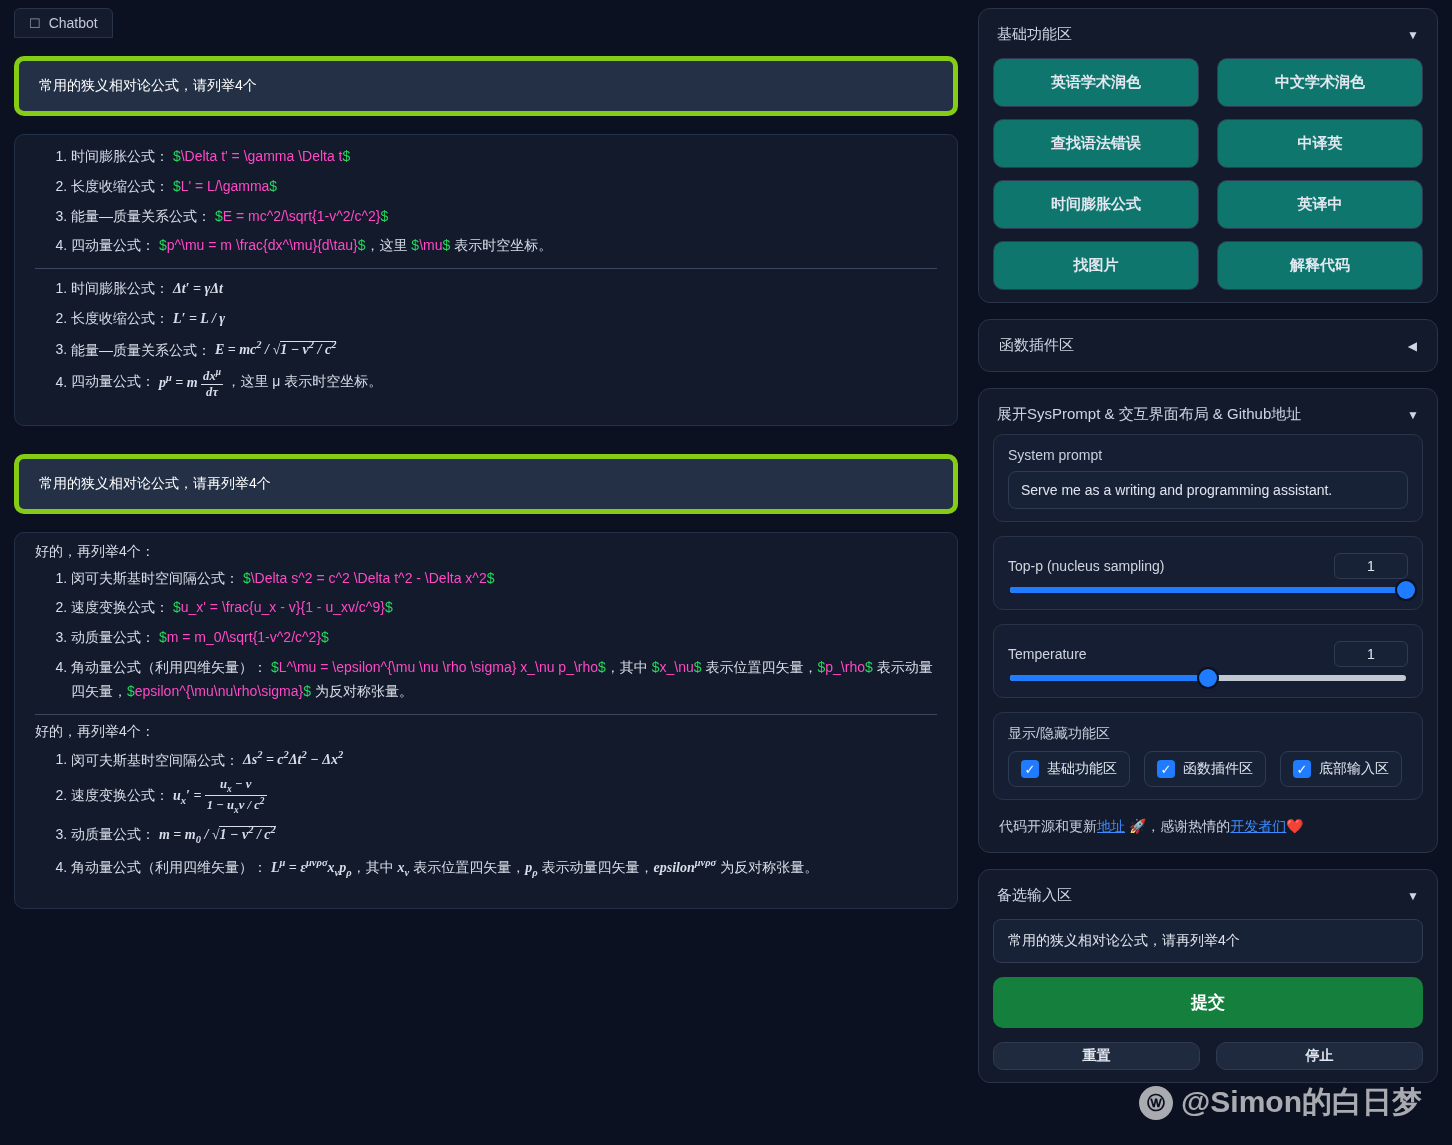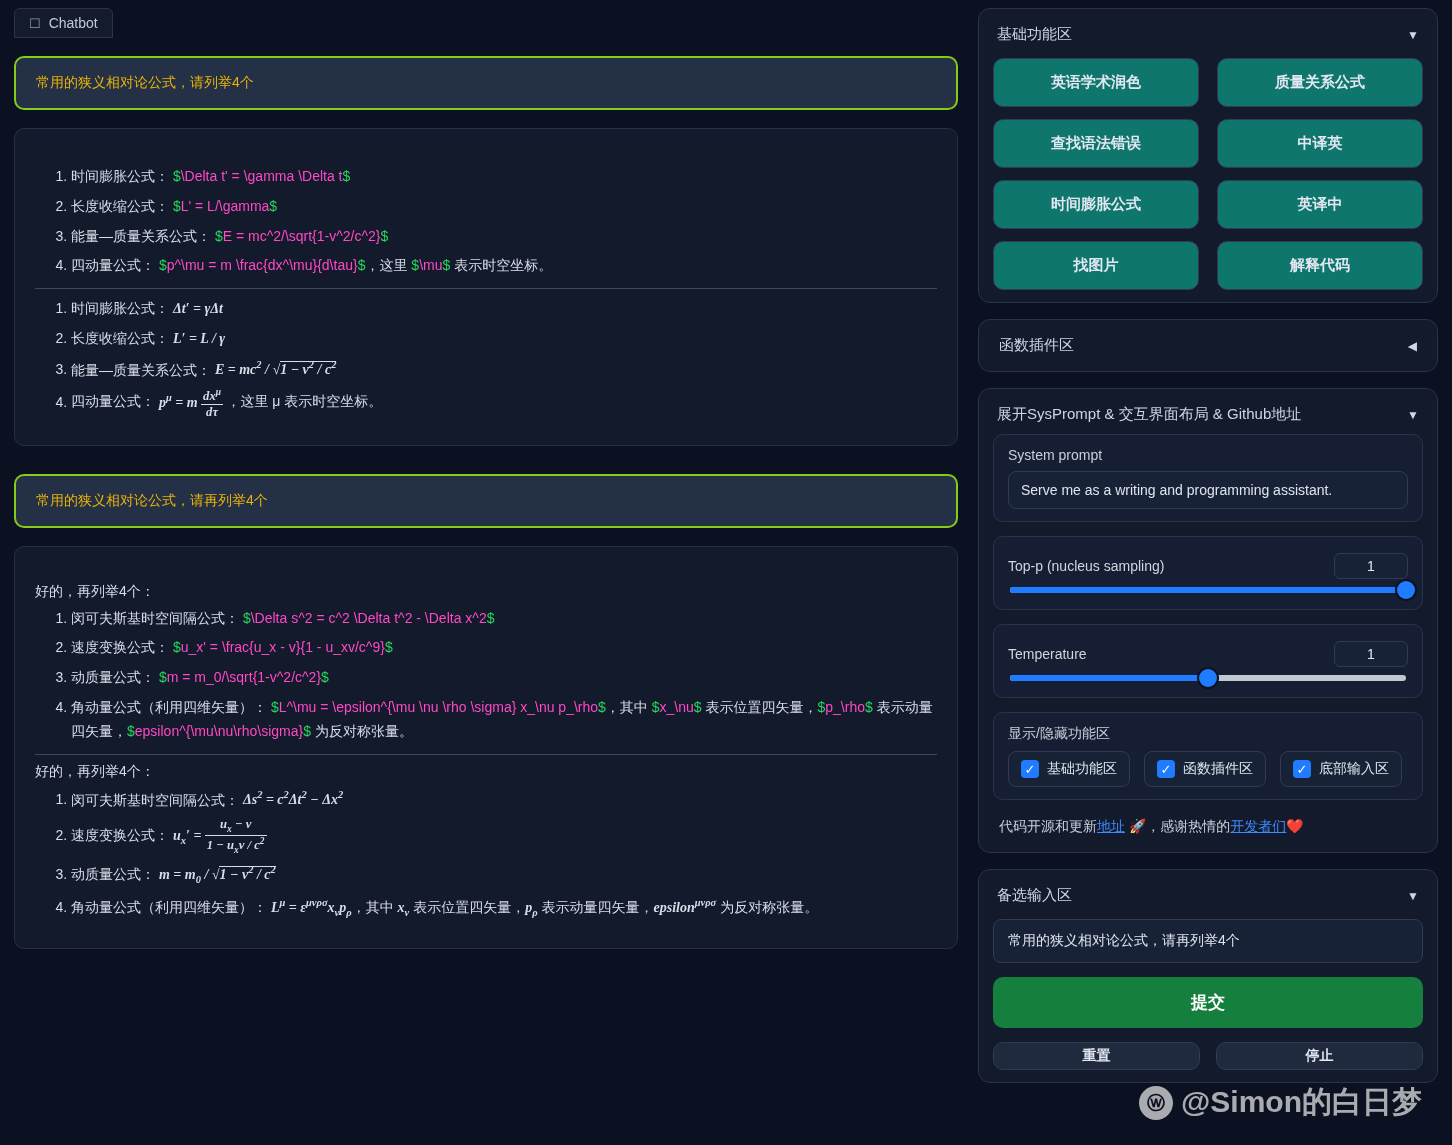--- a/index.html
+++ b/index.html
@@ -27,33 +27,33 @@
     border-radius: 6px 6px 0 0;
     padding: 6px 14px;
     width: fit-content;
     background: #141b2d;
     color: #c3cad6;
   }
   .tab .icon { opacity: .7; font-size: 13px; }
 
   .message {
     background: #233046;
-    border: 2px solid #84cc16;
+    border: 5px solid #84cc16;
     border-radius: 10px;
     padding: 16px 20px;
     margin-top: 18px;
-    color: #eab308;
+    color: #ffffff;
   }
   .message-wide { margin-top: 14px; }
 
   .answer {
     background: #121a2c;
     border: 1px solid #223049;
     border-radius: 10px;
-    padding: 30px 20px 20px 20px;
+    padding: 4px 20px 20px 20px;
     margin-top: 18px;
     color: #d8dee8;
   }
   .answer hr {
     border: none;
     border-top: 1px solid #3c4760;
     margin: 10px 0 8px 0;
   }
   ol {
     margin-left: 26px;
@@ -386,21 +386,21 @@
 
 <div class="sidebar">
 
   <div class="panel">
     <div class="panel-header">
       <span>基础功能区</span>
       <span class="caret">▼</span>
     </div>
     <div class="btn-grid">
       <div class="func-btn">英语学术润色</div>
-      <div class="func-btn">质量关系公式</div>
+      <div class="func-btn">中文学术润色</div>
       <div class="func-btn">查找语法错误</div>
       <div class="func-btn">中译英</div>
       <div class="func-btn">时间膨胀公式</div>
       <div class="func-btn">英译中</div>
       <div class="func-btn">找图片</div>
       <div class="func-btn">解释代码</div>
     </div>
   </div>
 
   <div class="panel" style="padding:12px 16px;">

